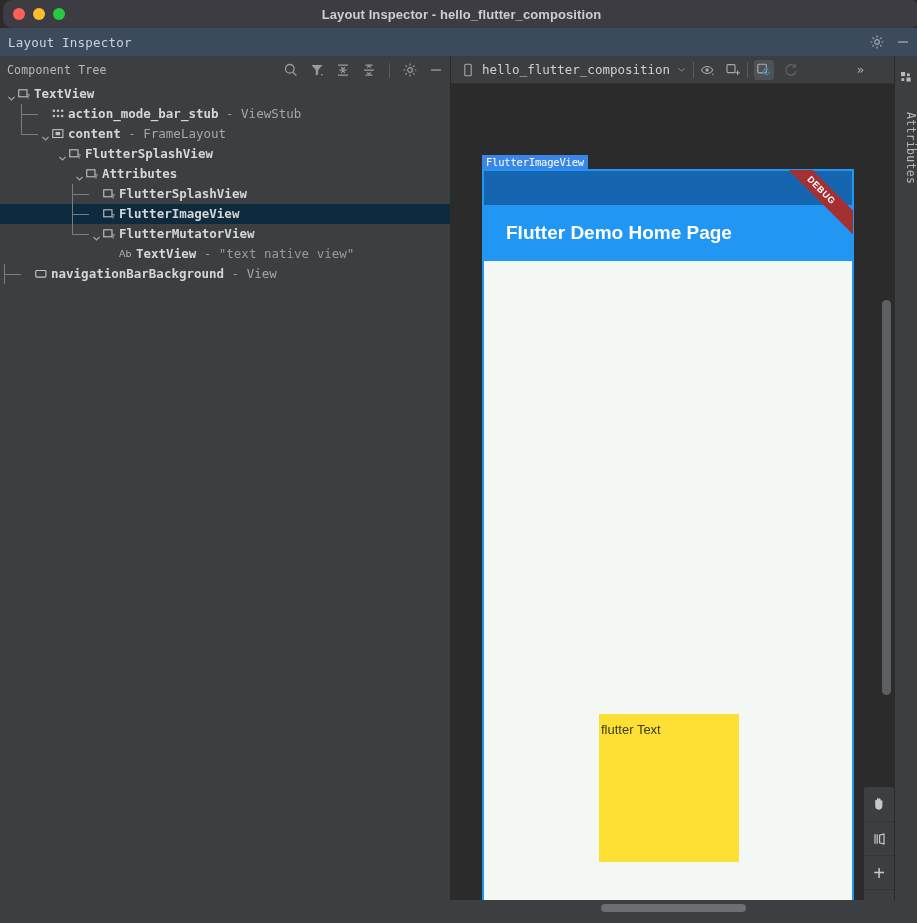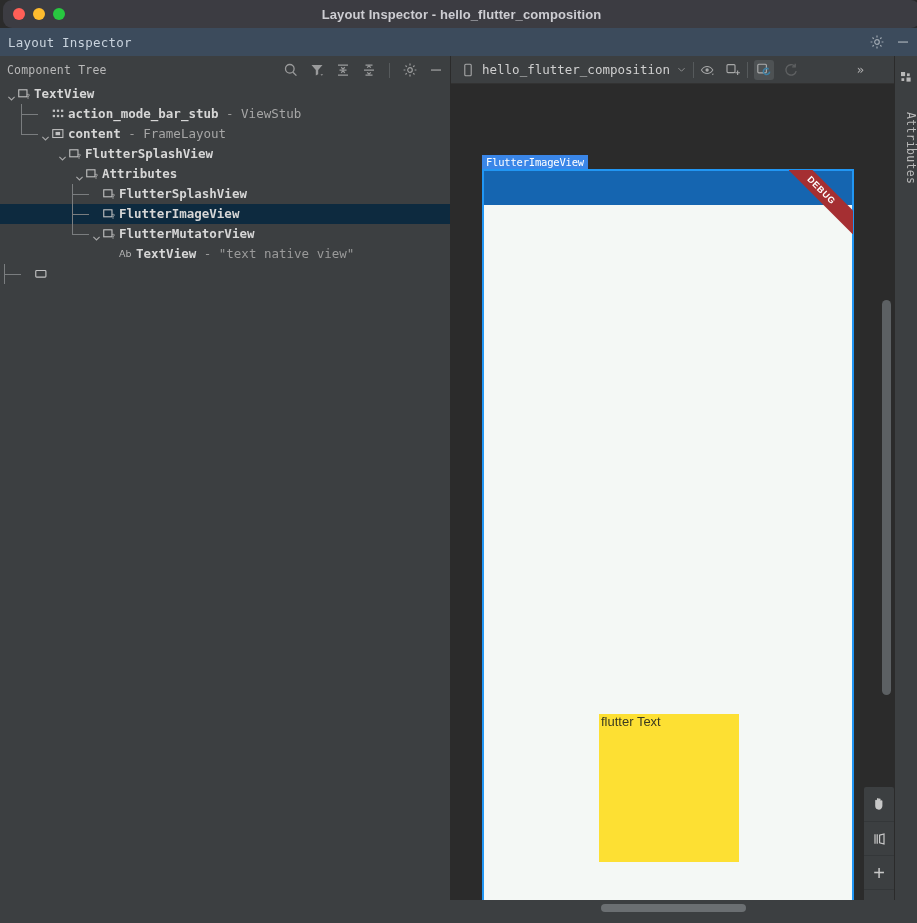--- a/index.html
+++ b/index.html
@@ -94,21 +94,21 @@
   .appbar .t { font-family:"Liberation Sans", sans-serif; font-size:19px; font-weight:bold; color:#ffffff; margin-left:22px; }
   .body { position:absolute; left:0; top:90px; width:368px; height:640px; background:#f4f8f5; }
   .redbox {
     position:absolute; left:115px; top:276px; width:140px; height:148px; background:#f44336;
     display:flex; align-items:center; justify-content:center; text-align:center;
     font-family:"Liberation Sans", sans-serif; font-size:21px; color:#3a2220; line-height:1.25;
   }
   .yellowbox {
     position:absolute; left:115px; top:453px; width:140px; height:148px; background:#fde033;
   }
-  .yellowbox .t { font-family:"Liberation Sans", sans-serif; font-size:13px; color:#3b3b20; margin:0 0 0 2px; }
+  .yellowbox .t { font-family:"Liberation Sans", sans-serif; font-size:13px; color:#3b3b20; margin:8px 0 0 2px; }
 
   .debug-ribbon {
     position:absolute; right:-1px; top:-1px; width:64px; height:64px; overflow:hidden; pointer-events:none;
   }
   .debug-ribbon .band {
     position:absolute; right:-22px; top:12px; width:108px; height:17px;
     background:#a52f32; transform:rotate(45deg);
     color:#ffffff; font-family:"Liberation Sans", sans-serif; font-size:9px; font-weight:bold;
     letter-spacing:.6px; text-align:center; line-height:17px;
   }
@@ -349,20 +349,21 @@
         <span class="guide" style="position:relative;display:inline-block;width:21px;height:20px;">
           <span style="position:absolute;left:2px;top:0;width:1px;height:20px;background:#7a7d7f;"></span>
           <span style="position:absolute;left:2px;top:10px;width:17px;height:1px;background:#7a7d7f;"></span>
         </span>
         <span class="spacer" style="width:11px"></span>
         <span style="display:flex;align-items:center;">
           <svg class="ico" width="14" height="14" viewBox="0 0 16 16">
             <rect x="2" y="4" width="11.6" height="7.6" rx="1" fill="none" stroke="#c9c9c9" stroke-width="1.3"></rect>
           </svg>
         </span>
+        <span class="txt"><span class="nm">navigationBarBackground</span><span class="dash"> - </span><span class="ty">View</span></span>
       </div>
     </div>
 </div>
 
 <div class="rightpanel">
 
   <div class="dev-toolbar">
     <div class="dev-chip">
       <svg class="hicon" viewBox="0 0 16 16">
         <rect x="4.8" y="2.2" width="6.4" height="11.6" rx="1" fill="none" stroke="#cfcfcf" stroke-width="1.1"></rect>
@@ -402,20 +403,23 @@
     </span>
     <span class="chevrons">»</span>
   </div>
 
   <div class="canvas">
 
     <div class="devwrap">
       <div class="sel-label">FlutterImageView</div>
       <div class="sel-box">
         <div class="statusbar"></div>
+        <div class="appbar">
+          <span class="t">Flutter Demo Home Page</span>
+        </div>
         <div class="body">
           <div class="yellowbox">
             <div class="t">flutter Text</div>
           </div>
         </div>
         <div class="debug-ribbon">
           <div class="band">DEBUG</div>
         </div>
       </div>
 

